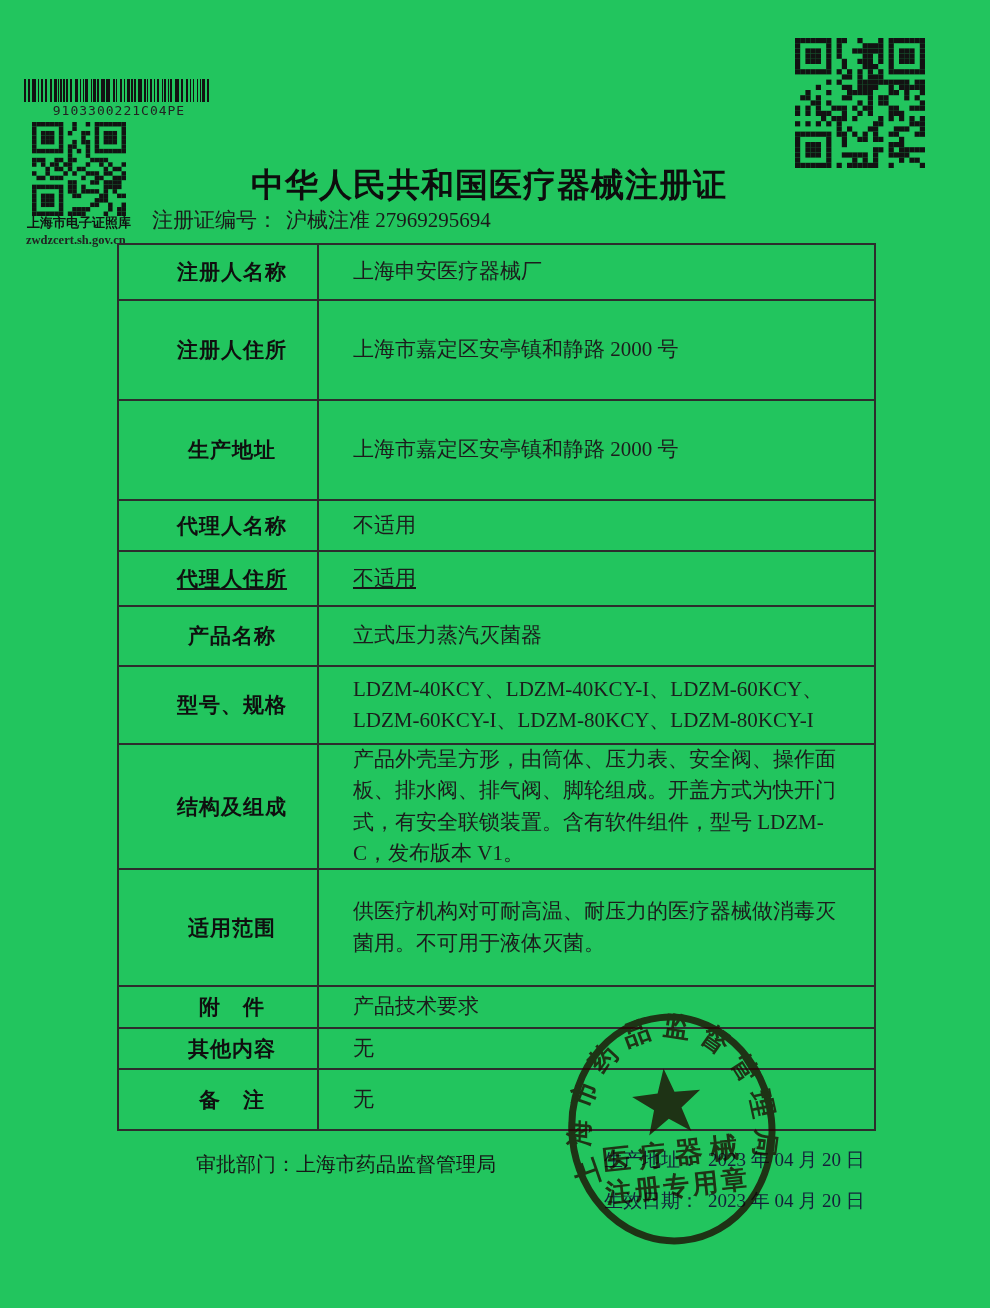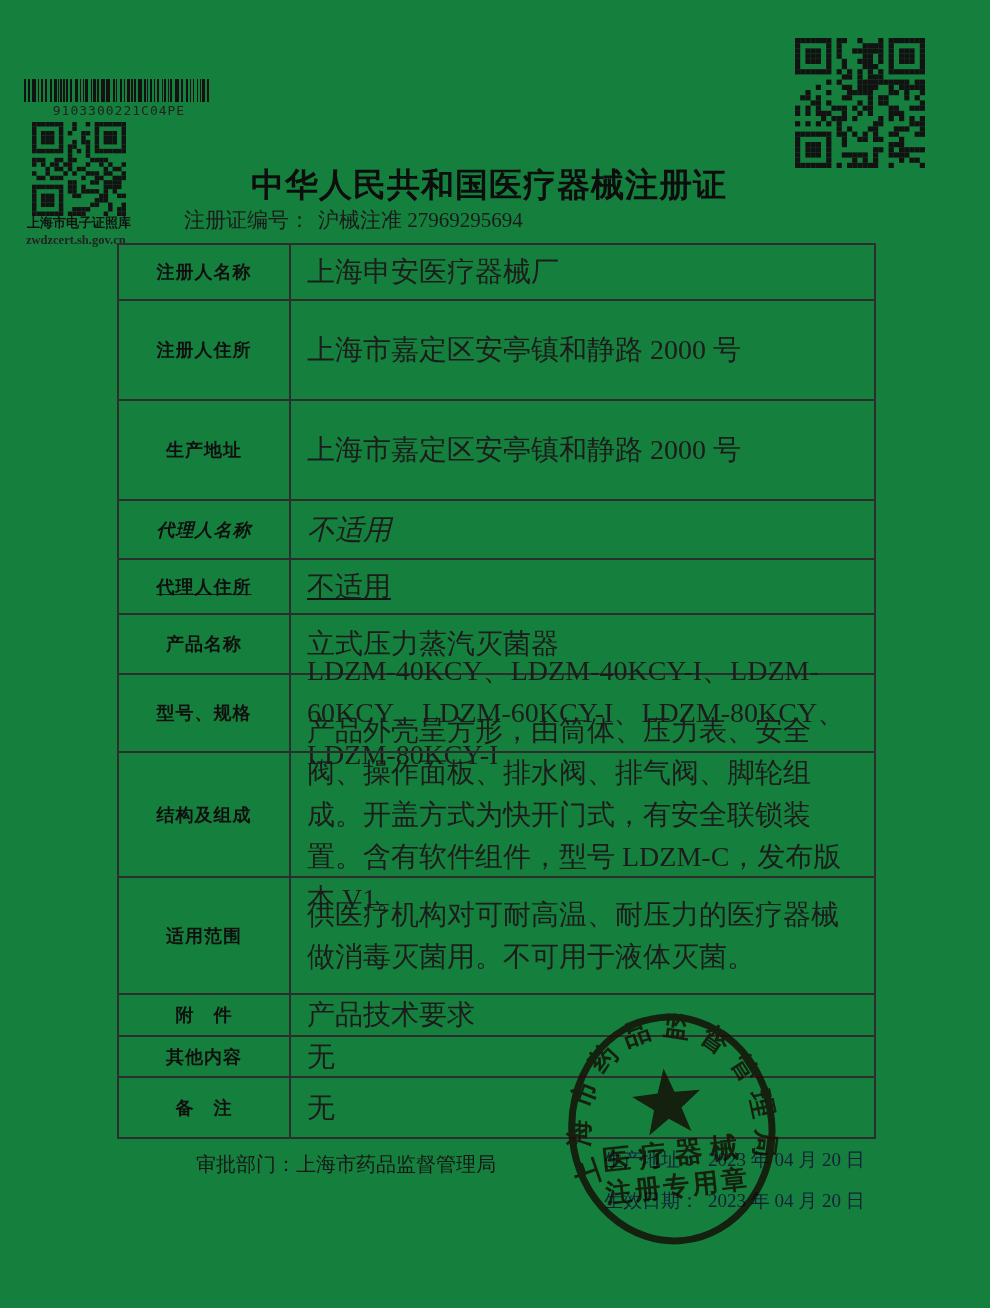--- a/index.html
+++ b/index.html
@@ -1,19 +1,19 @@
 <!DOCTYPE html>
 <html><head>
 <meta charset="utf-8">
 <style>
   html,body{margin:0;padding:0;background:#e9e9e9;}
   .page{
     position:relative;
     width:990px;height:1308px;
-    background:#15803d;
+    background:#22c55e;
     margin:0 auto;
     overflow:hidden;
     font-family:"Liberation Serif","DejaVu Serif",serif;
     color:#161616;
   }
   
   .barcode{position:absolute;left:24px;top:79px;width:190px;height:23px;}
   .barcode i{position:absolute;top:0;bottom:0;background:#121212;}
   .barcode-text{
     position:absolute;left:24px;top:103px;width:190px;
@@ -36,40 +36,40 @@
   }
   
   .title{
     position:absolute;left:0;right:12px;top:163px;text-align:center;
     font-family:"Liberation Sans","DejaVu Sans",sans-serif;
     font-weight:bold;font-size:33px;letter-spacing:1px;color:#0d0d0d;
   }
   .regline{
     position:absolute;left:152px;top:206px;font-size:21px;color:#1a1a1a;
   }
-  .regline .lbl{margin-right:8px;margin-left:32px;}
+  .regline .lbl{margin-right:8px;}
   
   .cert-table{
     position:absolute;left:117px;top:243px;width:759px;
     border:2px solid #2d2d2d;box-sizing:border-box;
     display:flex;flex-direction:column;background:transparent;
   }
   .cert-row{display:flex;box-sizing:border-box;border-top:2px solid #2d2d2d;}
   .cert-row:first-child{border-top:none;}
   .cell-label{
     width:172px;flex:0 0 172px;box-sizing:border-box;
     border-right:2px solid #2d2d2d;
     display:flex;align-items:center;justify-content:center;
     font-family:"Liberation Sans","DejaVu Sans",sans-serif;
-    font-weight:bold;font-size:18px;letter-spacing:1px;color:#0f0f0f;
-    text-align:center;padding:2px 6px;
+    font-weight:bold;font-size:21px;letter-spacing:1px;color:#0f0f0f;
+    text-align:center;padding:2px 6px;margin-left:28px;
   }
   .cell-value{
     flex:1;box-sizing:border-box;display:flex;align-items:center;
-    padding:6px 16px;font-size:28px;line-height:1.5;color:#1c1c1c;
+    padding:6px 34px;font-size:21px;line-height:1.5;color:#1c1c1c;
   }
   
   .approval{position:absolute;left:196px;top:1151px;font-size:20px;color:#161616;}
   .approval .lbl{}
   .dates{position:absolute;left:604px;top:1140px;font-size:19px;color:#14203a;}
   .date-line{height:40.5px;display:flex;align-items:center;}
   .date-line .lbl{margin-right:9px;}
   
   .stamp{
     position:absolute;left:552px;top:1000px;width:240px;height:260px;
@@ -676,21 +676,21 @@
         <div class="cell-value">上海申安医疗器械厂</div>
       </div>
       <div class="cert-row" style="height: 100px;">
         <div class="cell-label">注册人住所</div>
         <div class="cell-value">上海市嘉定区安亭镇和静路 2000 号</div>
       </div>
       <div class="cert-row" style="height: 100px;">
         <div class="cell-label">生产地址</div>
         <div class="cell-value">上海市嘉定区安亭镇和静路 2000 号</div>
       </div>
-      <div class="cert-row" style="height: 59px; font-style: italic;">
+      <div class="cert-row" style="height: 51px;">
         <div class="cell-label">代理人名称</div>
         <div class="cell-value">不适用</div>
       </div>
       <div class="cert-row" style="height: 55px; text-decoration: underline;">
         <div class="cell-label">代理人住所</div>
         <div class="cell-value">不适用</div>
       </div>
       <div class="cert-row" style="height: 60px;">
         <div class="cell-label">产品名称</div>
         <div class="cell-value">立式压力蒸汽灭菌器</div>

